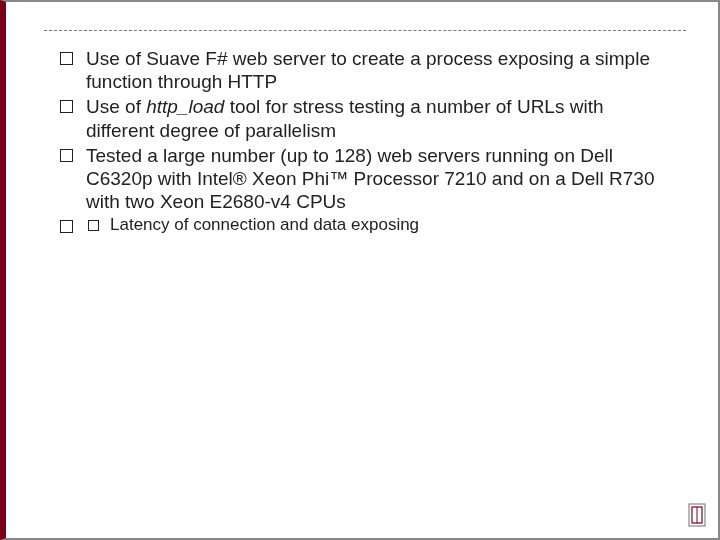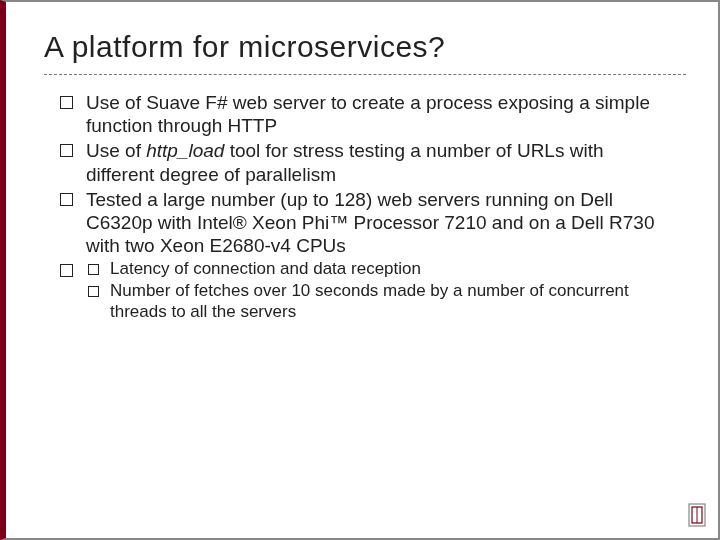--- a/index.html
+++ b/index.html
@@ -52,31 +52,29 @@
     bottom: 10px;
     width: 22px;
     height: 26px;
   }
   .logo svg { width: 100%; height: 100%; }
 </style>
 </head>
 <body>
 
 <div class="slide">
-  <h1 class="title">A platform for microservices?</h1>
   <hr class="divider">
   <div class="content">
     <ul class="outer">
       <li><span>Use of Suave F# web server to create a process exposing a simple function through HTTP</span></li>
       <li><span>Use of </span><span class="italic">http_load</span><span> tool for stress testing a number of URLs with different degree of parallelism</span></li>
       <li><span>Tested a large number (up to 128) web servers running on Dell C6320p with Intel® Xeon Phi™ Processor 7210 and on a Dell R730 with two Xeon E2680-v4 CPUs</span></li>
       <li>
         <ul class="inner">
-          <li><span>Latency of connection and data reception</span></li>
-          <li><span>Number of fetches over 10 seconds made by a number of concurrent threads to all the servers</span></li>
+          <li><span>Latency of connection and data exposing</span></li>
         </ul>
       </li>
     </ul>
   </div>
   <div class="logo">
     <svg viewBox="0 0 22 26">
       <rect x="3" y="2" width="16" height="22" fill="none" stroke="#888" stroke-width="1.2"></rect>
       <rect x="6" y="5" width="10" height="16" fill="none" stroke="#7a0019" stroke-width="1.2"></rect>
       <line x1="11" y1="5" x2="11" y2="21" stroke="#7a0019" stroke-width="1"></line>
     </svg>

